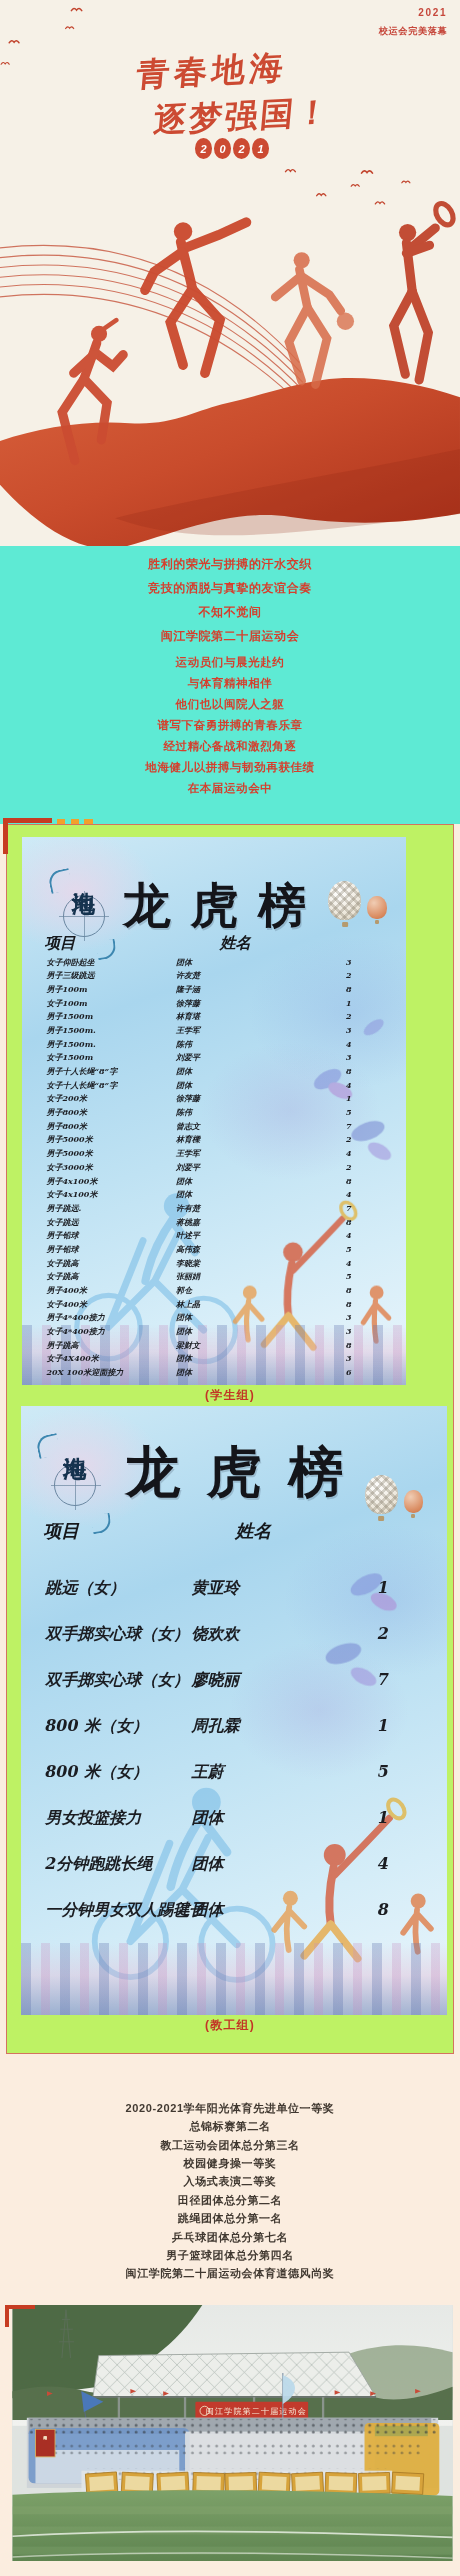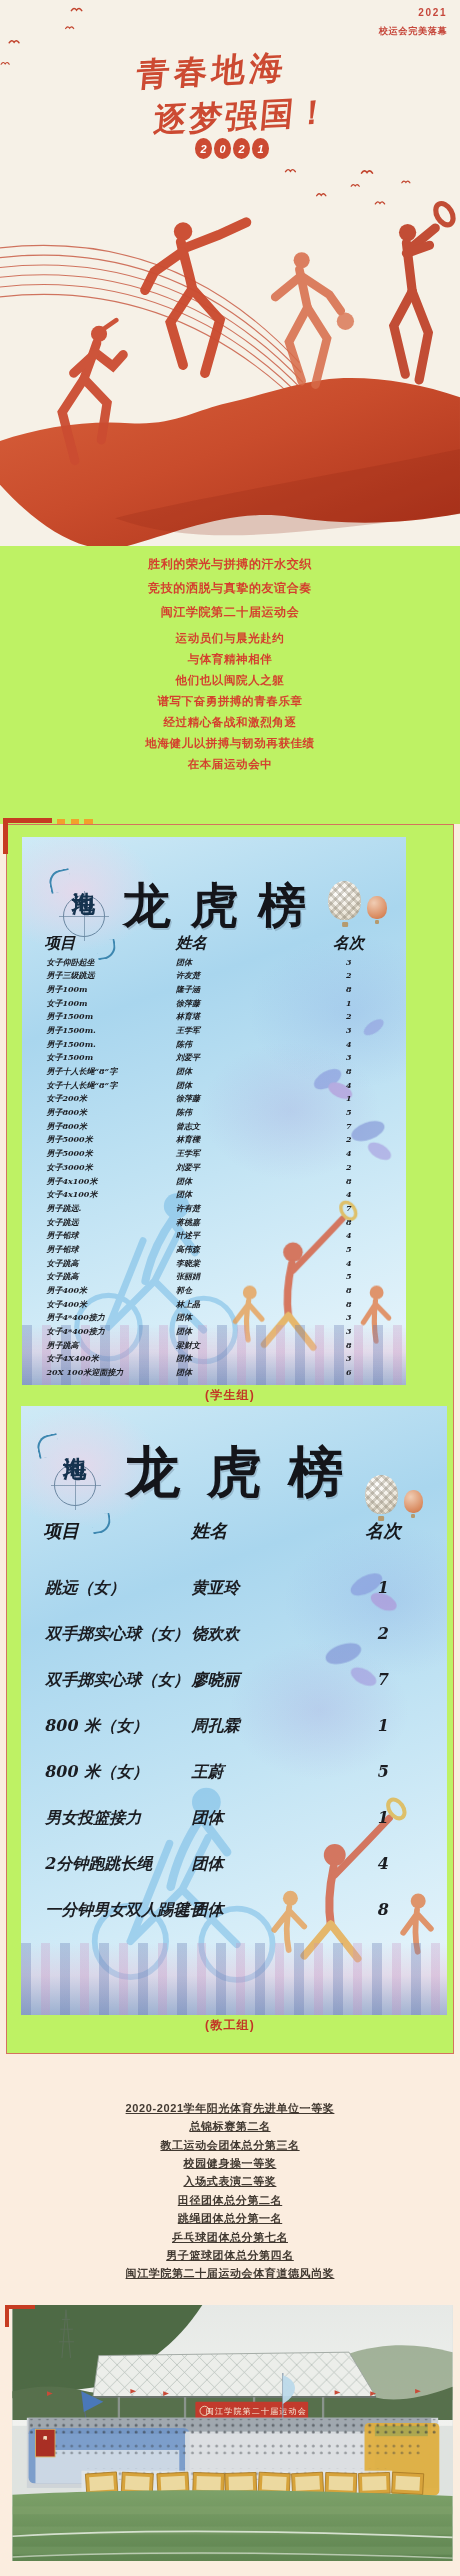--- a/index.html
+++ b/index.html
@@ -11,21 +11,21 @@
   .badge-year{font-size:10px;font-weight:700;letter-spacing:1.7px;}
   .badge-sub{font-size:9.2px;font-weight:600;letter-spacing:0.6px;margin-top:7px;}
   .hero-title{position:absolute;top:48px;left:0;width:100%;z-index:3;color:#cc4a32;
     font-weight:900;transform:skewX(-8deg) rotate(-3deg);}
   .t1{font-size:33px;letter-spacing:4.6px;text-align:center;margin-right:40px;}
   .t2{font-size:33px;letter-spacing:2.3px;text-align:center;margin-left:29px;margin-top:2.3px;}
   .ovals{position:absolute;top:138px;left:195px;display:flex;gap:1.7px;z-index:3;}
   .oval{width:17.3px;height:21px;border-radius:50%;background:#cc4a32;color:#fff;
     font-style:italic;font-weight:700;font-size:11px;display:flex;align-items:center;justify-content:center;}
   
-  .intro{height:278px;box-sizing:border-box;padding-top:5.8px;background:#bef264;}
+  .intro{height:278px;box-sizing:border-box;padding-top:5.8px;background:#5eead4;}
   .p1 div{line-height:24px;font-size:12px;font-weight:700;color:#d4402e;text-align:center;letter-spacing:0.6px;}
   .p2{margin-top:4.6px;}
   .p2 div{line-height:21px;font-size:11.5px;font-weight:700;color:#d4402e;text-align:center;letter-spacing:0.6px;}
   
   .frame{position:relative;margin:0 5.8px;background:#bef264;border:1.2px solid #d4735e;
     box-sizing:border-box;padding:11.5px 0 17.3px 0;}
   .corner{position:absolute;top:-7px;left:-3.5px;width:44px;height:31px;
     border-top:5.2px solid #c63c22;border-left:5.2px solid #c63c22;z-index:4;}
   .dashes{position:absolute;top:-5.8px;left:50px;display:flex;gap:5.2px;z-index:4;}
   .dash{width:8.6px;height:5.2px;background:#f2a12b;}
@@ -63,21 +63,21 @@
     background:
      repeating-linear-gradient(45deg, rgba(120,110,90,.28) 0 2.9px, rgba(120,110,90,0) 2.9px 6.3px),
      repeating-linear-gradient(-45deg, rgba(120,110,90,.28) 0 2.9px, rgba(120,110,90,0) 2.9px 6.3px),
      radial-gradient(circle at 35% 30%, #ffffff, #e9e3d5 70%, #d8d0bd);}
   .balloon:after{content:"";position:absolute;left:50%;bottom:-7px;transform:translateX(-50%);
     width:5.8px;height:4.6px;background:#b59a6e;border-radius:1.2px;}
   .balloon.small{width:19.6px;height:23px;margin-top:15px;
     background:radial-gradient(circle at 35% 30%, #f0cdb4, #d98a5f 70%, #c0714a);}
   .balloon.small:after{width:4px;height:3.5px;bottom:-5.2px;}
   .cols{position:absolute;left:0;width:100%;display:grid;grid-template-columns:40% 30% 30%;z-index:2;
-    font-family:"DejaVu Serif",serif;font-style:italic;font-weight:900;color:#16181c;}
+    font-family:"DejaVu Serif",serif;font-style:italic;font-weight:900;color:#16181c;gap:44px;}
   .board1 .cols{top:96px;font-size:15.6px;}
   .board2 .cols{top:113px;font-size:18px;}
   .cols .c0{padding-left:22px;}
   .cols .c2{text-align:center;}
   .rows{position:absolute;left:0;width:100%;z-index:2;}
   .board1 .rows{top:119px;}
   .board2 .rows{top:159px;}
   .row{display:grid;grid-template-columns:40% 30% 30%;
     font-family:"DejaVu Serif",serif;font-style:italic;font-weight:700;color:#1b1d22;}
   .board1 .row{height:13.7px;line-height:13.7px;font-size:8px;}
@@ -91,21 +91,21 @@
         rgba(195,140,190,.28) 19.6px 29px, rgba(195,140,190,0) 29px 39px),
       linear-gradient(to top, rgba(105,125,175,.55), rgba(225,175,205,.35) 55%, rgba(225,175,205,0));}
   .board1 .skyline{height:60px;}
   .board2 .skyline{height:72px;}
   .decor{position:absolute;inset:0;z-index:1;}
   .caption{height:21px;line-height:21px;text-align:center;color:#c23526;
     font-weight:700;font-size:12px;letter-spacing:1.2px;}
   
   .awards{margin-top:45px;}
   .awards div{line-height:18.4px;font-size:11px;font-weight:700;color:#413931;
-    text-align:center;letter-spacing:0.6px;text-decoration:underline;}
+    text-align:center;letter-spacing:0.6px;}
   
   .photo-section{position:relative;margin:14.4px 7.5px 0 12px;}
   .photo-corner{position:absolute;top:0;left:-7.5px;width:26.5px;height:17.3px;
     border-top:4.6px solid #c63c22;border-left:4.6px solid #c63c22;}
   .photo-wrap{margin-top:22.5px;width:441px;height:256px;overflow:hidden;background:#dfe3e0;}
 </style>
 </head>
 <body>
 
 <div class="hero">
@@ -199,20 +199,21 @@
       <span class="oval">2</span>
       <span class="oval">1</span>
     </div>
 </div>
 
 <section class="intro">
   <div class="p1">
 
   <div>胜利的荣光与拼搏的汗水交织</div>
       <div>竞技的洒脱与真挚的友谊合奏</div>
+      <div>不知不觉间</div>
       <div>闽江学院第二十届运动会</div>
     </div>
   <div class="p2">
 
   <div>运动员们与晨光赴约</div>
       <div>与体育精神相伴</div>
       <div>他们也以闽院人之躯</div>
       <div>谱写下奋勇拼搏的青春乐章</div>
       <div>经过精心备战和激烈角逐</div>
       <div>地海健儿以拼搏与韧劲再获佳绩</div>

